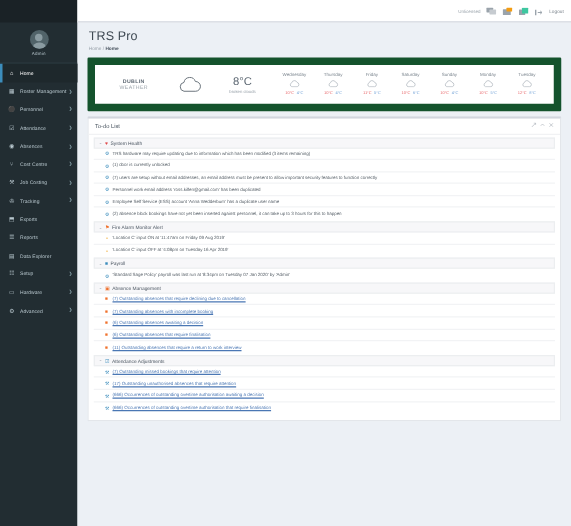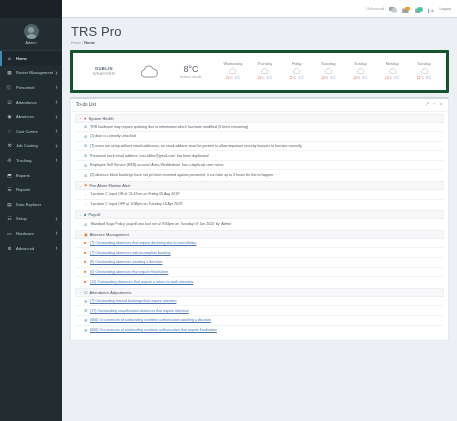--- a/index.html
+++ b/index.html
@@ -65,27 +65,27 @@
   .topbar {
     height: 18px; background: #fff; border-bottom: 1px solid #d2d6de;
     display: flex; align-items: center; justify-content: flex-end;
     padding-right: 6px; gap: 5px;
   }
   .tb-text { font-size: 3.6px; color: #9aa3ab; }
   .tb-ico { position: relative; display: inline-block; }
   .tb-logout { font-size: 3.8px; color: #7d868e; }
 
   .pagehead { padding: 6px 9px 2px 9px; }
-  .page-title { font-size: 13px; color: #3f4953; font-weight: 400; letter-spacing: .1px; }
+  .page-title { font-size: 10px; color: #3f4953; font-weight: 400; letter-spacing: .1px; }
   .crumb { font-size: 3.8px; color: #9aa3ab; margin-top: 1.5px; }
   .crumb b { color: #4a5560; font-weight: 700; }
 
   
   .weather {
-    margin: 3px 8px 0 8px; background: #fff; border: 3px solid #14532d;
+    margin: 3px 8px 0 8px; background: #fff; border: 6px solid #14532d;
     border-radius: 1px; height: 43px; display: flex; align-items: center;
     padding: 0 6px;
   }
   .wx-brand { width: 50px; text-align: center; }
   .wx-brand .b1 { font-size: 4.2px; font-weight: 700; color: #5a6570; letter-spacing: .3px; }
   .wx-brand .b2 { font-size: 4.2px; color: #9aa3ab; letter-spacing: .3px; margin-top: .5px; }
   .wx-now-ico { width: 40px; display: flex; justify-content: center; }
   .cloud-big { width: 20px; height: 13px; position: relative; }
   .cloud-big svg { display: block; }
   .wx-now { width: 44px; text-align: center; }

